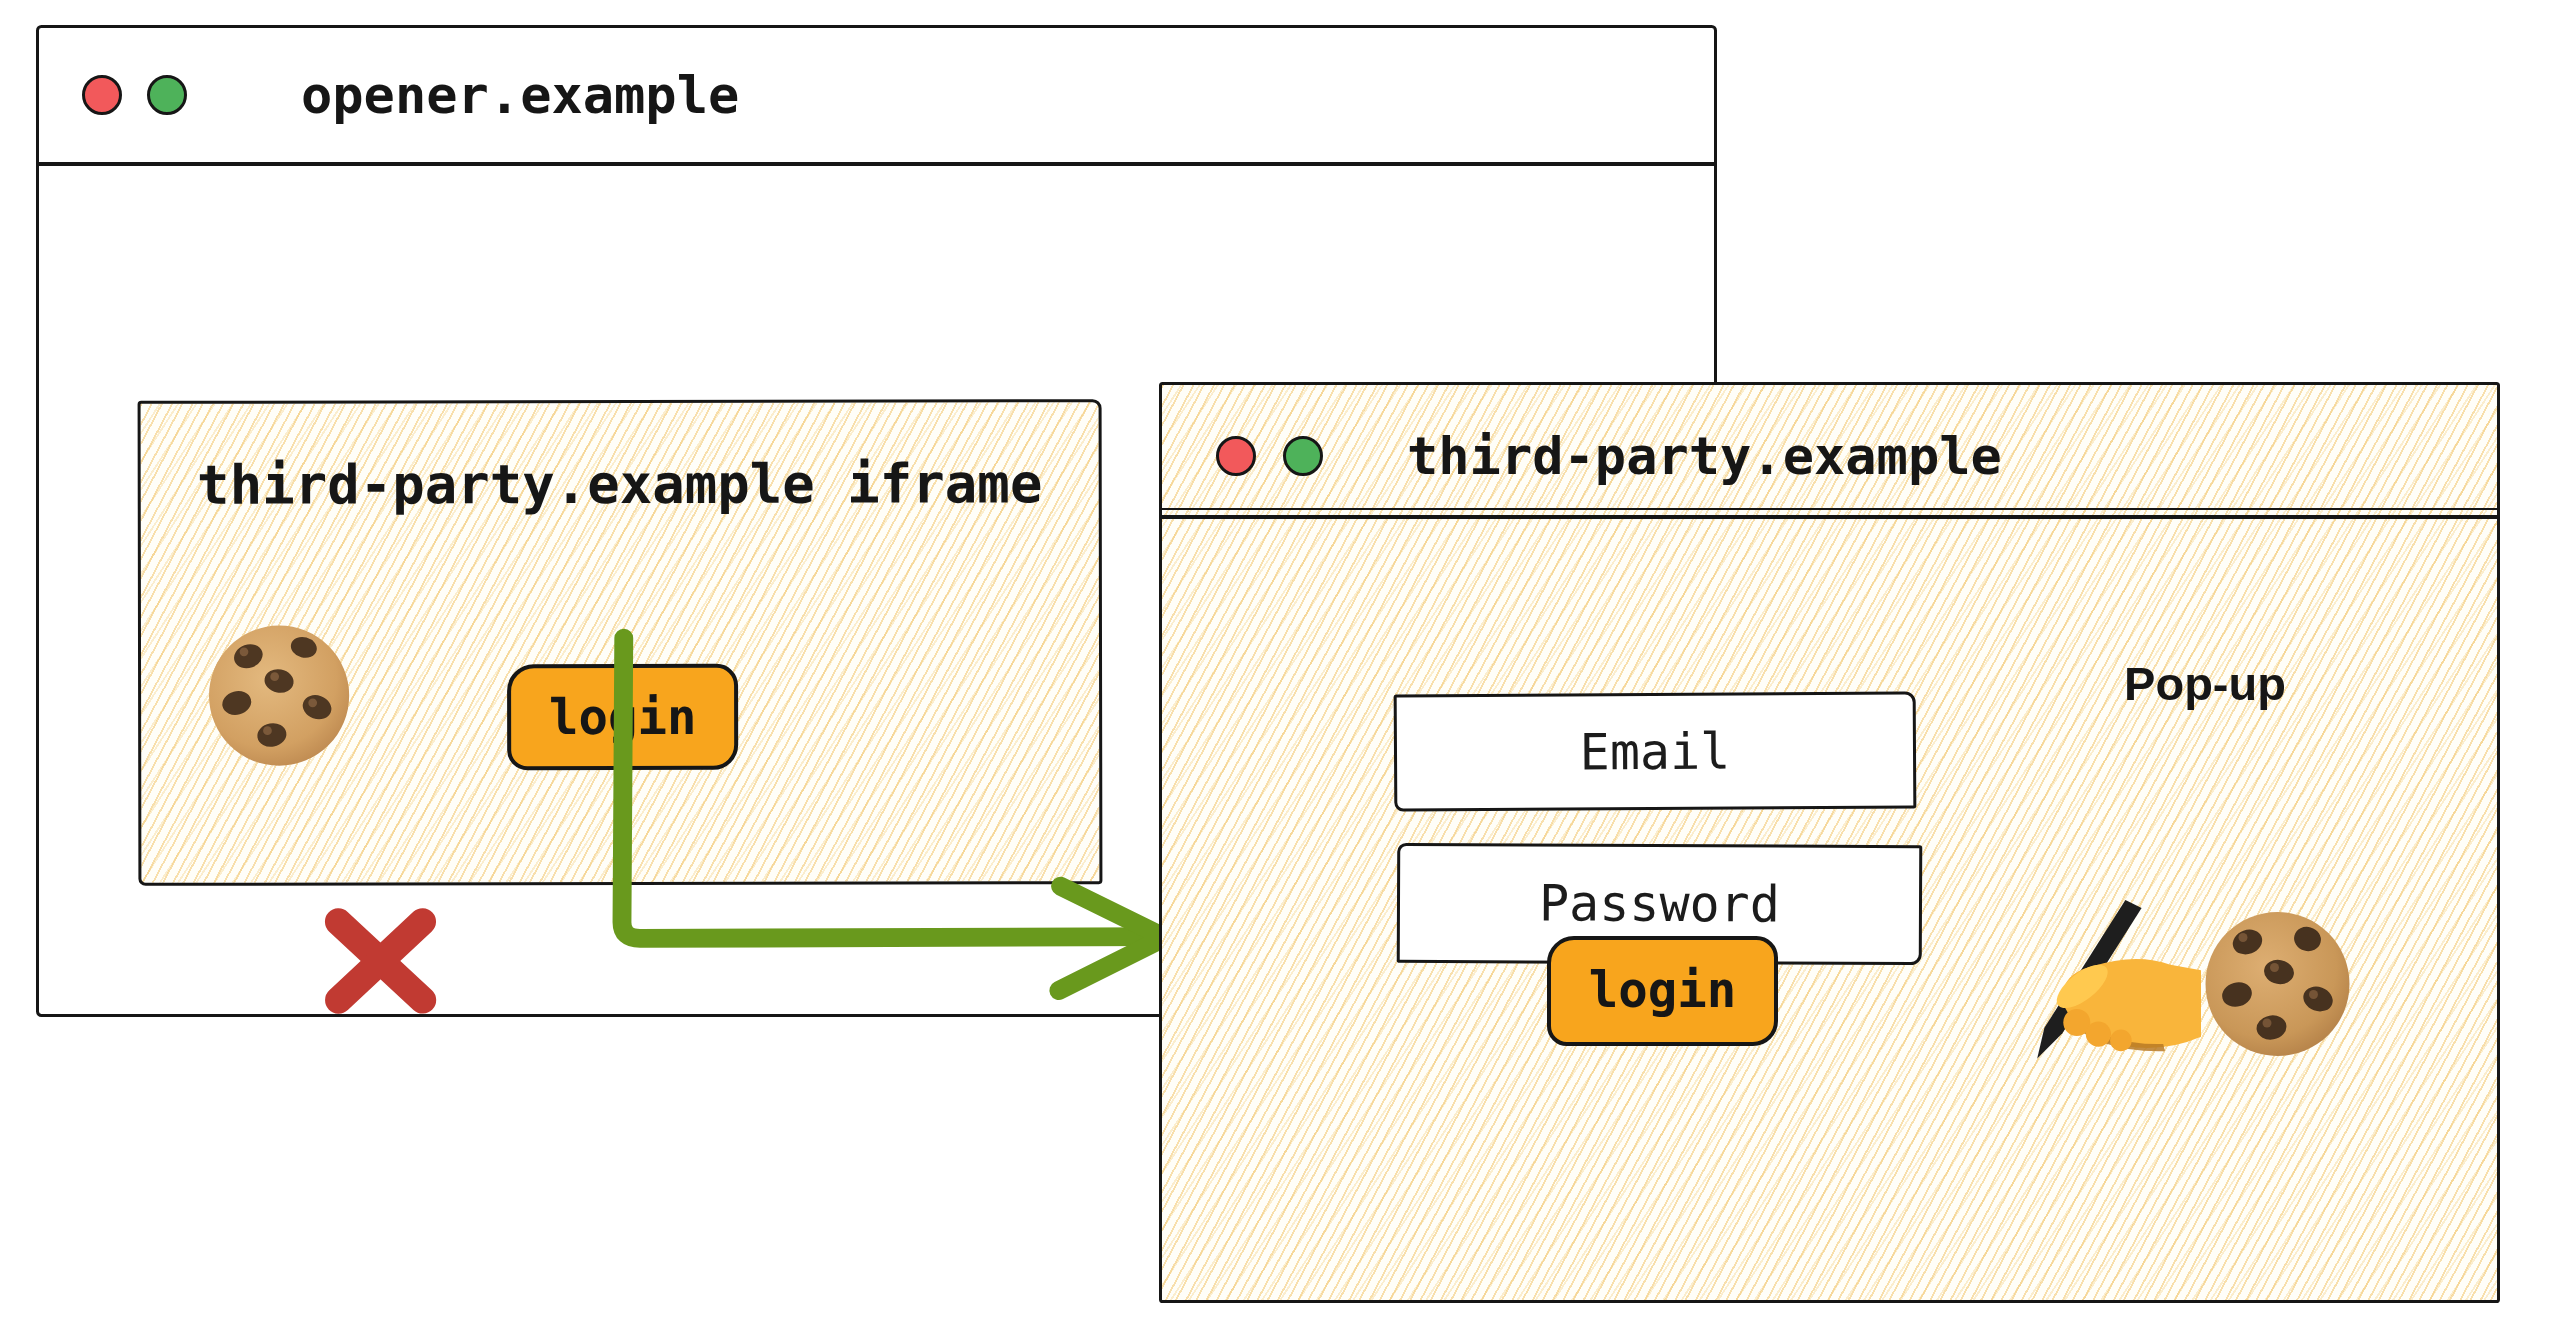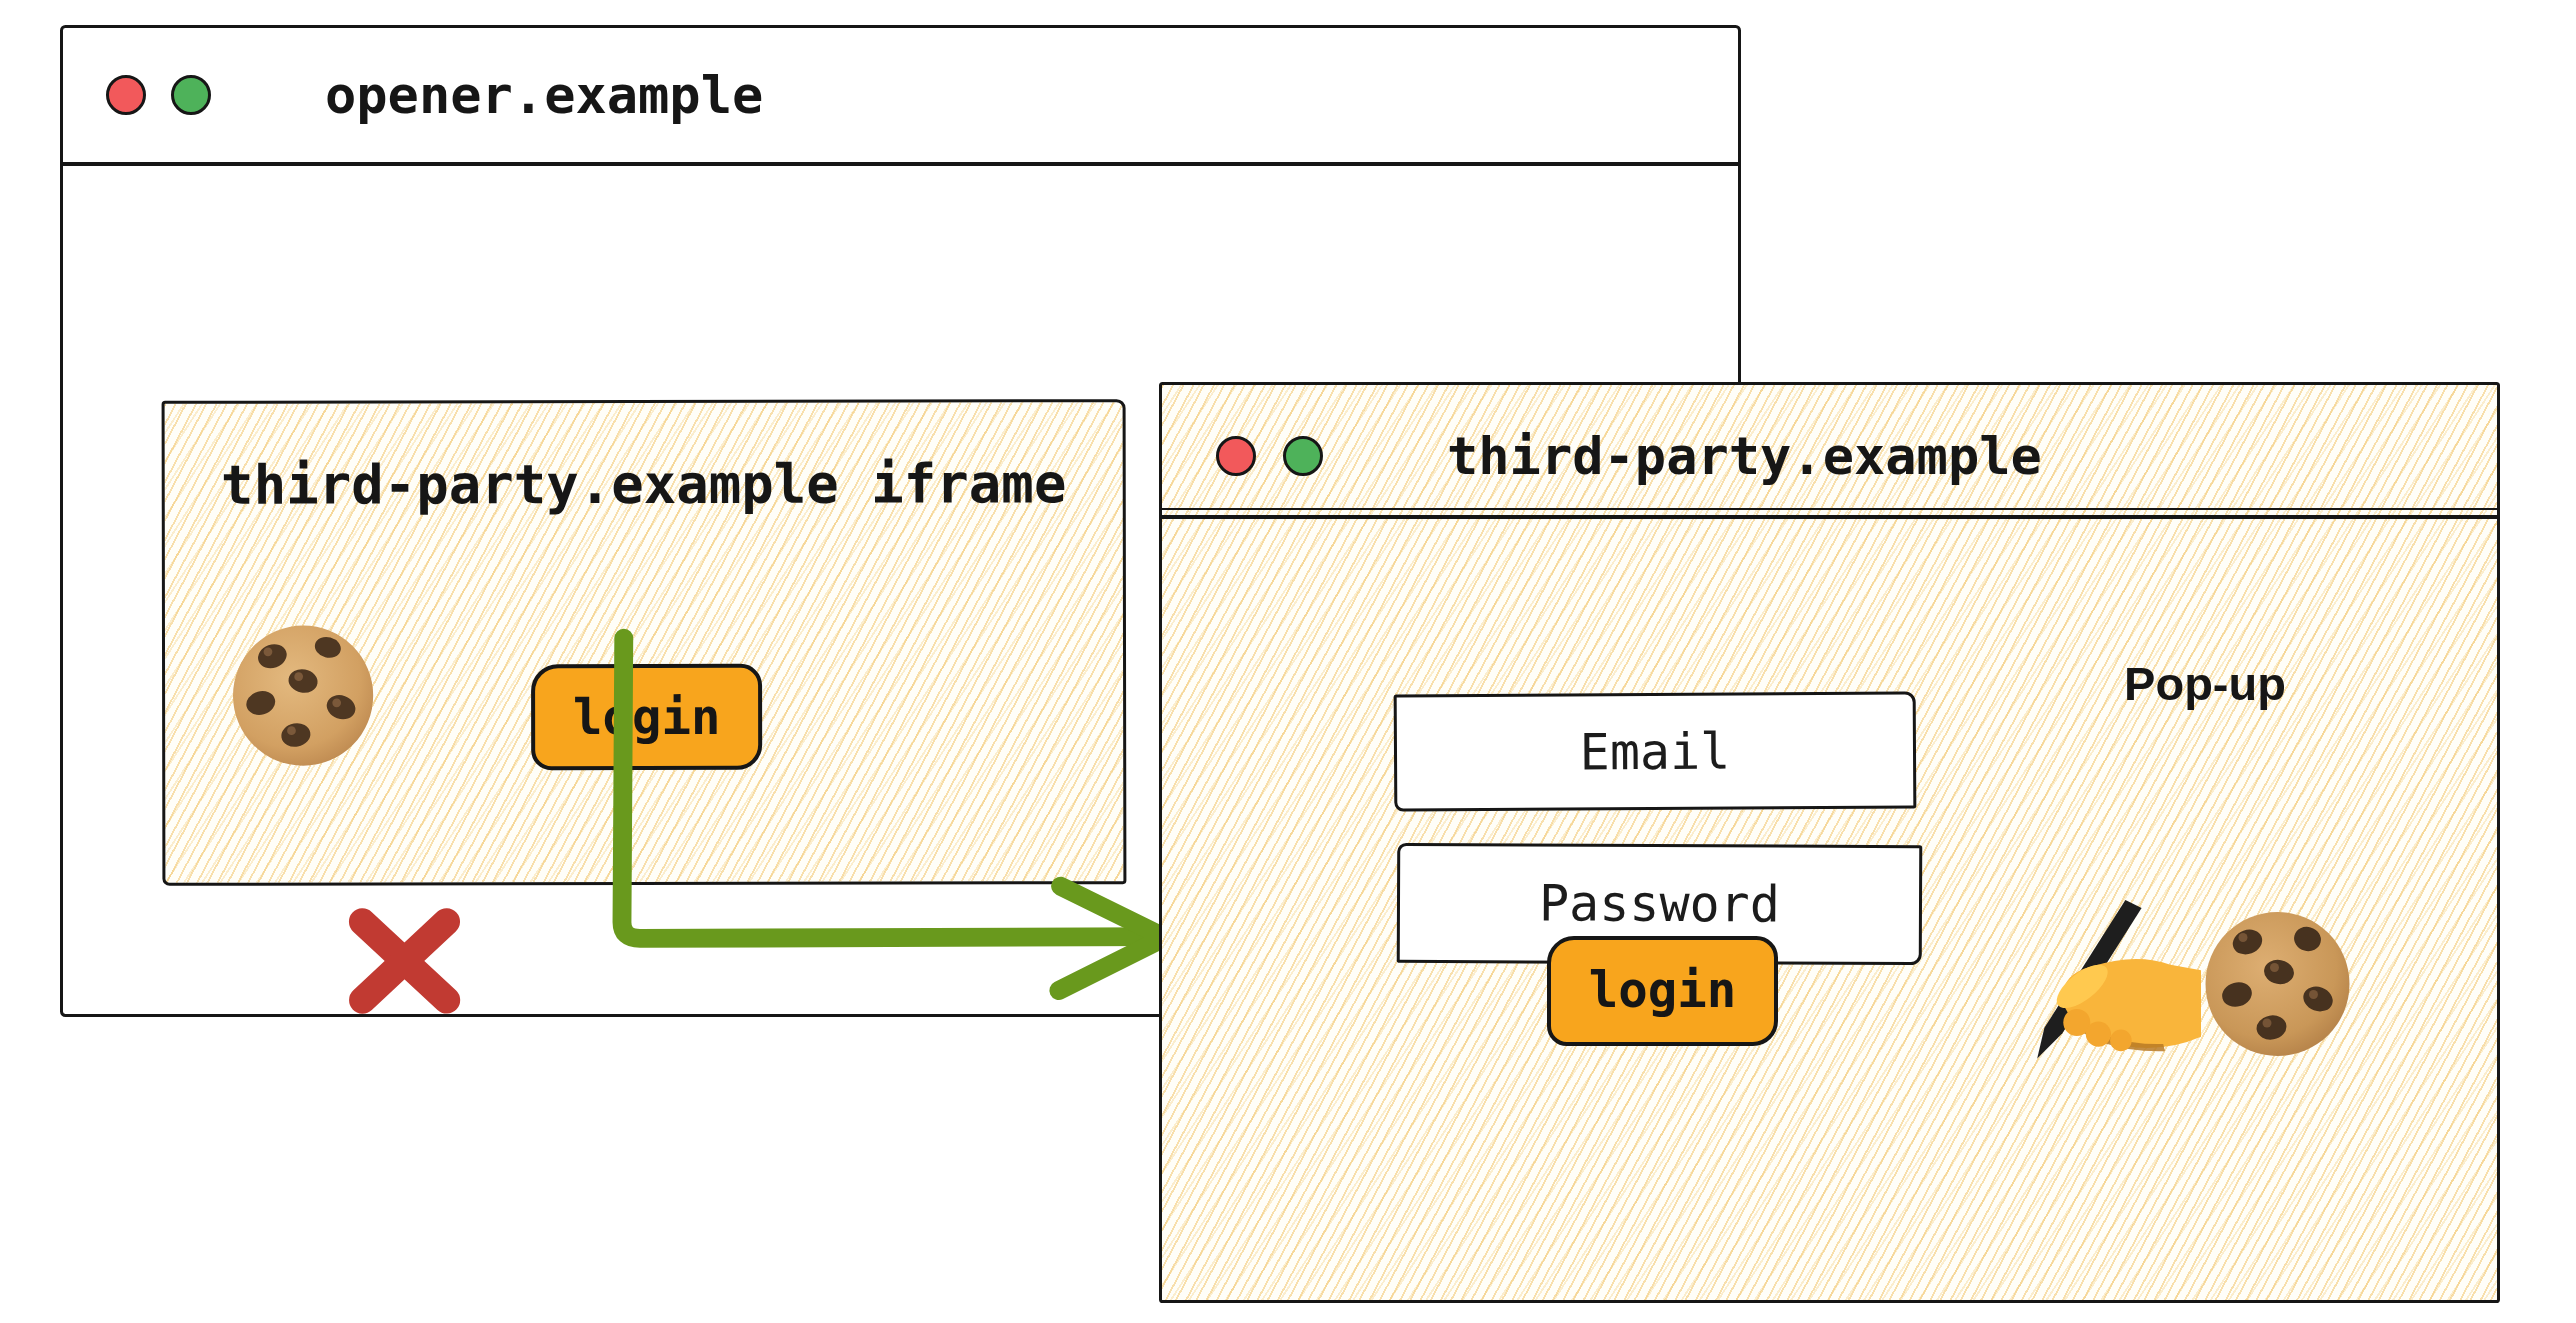--- a/index.html
+++ b/index.html
@@ -16,21 +16,21 @@
 
   
   .hatch{
     background-color:#FFFEF8;
     background-image:
       repeating-linear-gradient(118deg, rgba(242,198,110,0.55) 0 1.8px, rgba(0,0,0,0) 1.8px 9px),
       repeating-linear-gradient(123deg, rgba(246,217,154,0.45) 0 1.8px, rgba(0,0,0,0) 1.8px 15.3px);
   }
 
   
-  .opener{left:36px;top:25px;width:1681px;height:992px;margin-left:24px;}
+  .opener{left:36px;top:25px;width:1681px;height:992px;}
   .opener .titlebar{height:138px;border-bottom:4.5px solid #161616;padding-left:43px;gap:25px;}
   .opener .wtitle{margin-left:89px;}
   .opener-body{position:relative;width:100%;height:calc(100% - 142px);padding-left:18px;}
 
   
   .tp-iframe{position:absolute;left:99px;top:234px;width:964px;height:485px;
     border:3.6px solid #161616;box-sizing:border-box;border-radius:3.6px 9px 3.6px 7.2px;
     transform:rotate(-0.1deg);}
   .iframe-label{margin-top:50px;text-align:center;font-size:54px;font-weight:600;white-space:nowrap;}
   .cookie-wrap{position:absolute;left:59px;top:219px;width:158px;height:146px;}
@@ -47,21 +47,21 @@
     font-size:49px;font-weight:600;color:#161616;padding:0;box-sizing:border-box;
   }
   .iframe-login{position:absolute;left:366px;top:261px;width:231px;height:106px;}
 
   
   .arrow{position:absolute;left:0;top:0;width:2576px;height:1324px;z-index:4;color:#69991D;pointer-events:none;}
 
   
   .popup{left:1159px;top:382px;width:1341px;height:921px;z-index:10;border-radius:3.6px;}
   .popup .titlebar{height:123px;padding-left:54px;padding-top:18px;gap:27px;}
-  .popup .wtitle{margin-left:97px;}
+  .popup .wtitle{margin-left:57px;}
   .popup .sep{height:4.5px;border-top:2.7px solid #161616;border-bottom:4.5px solid #161616;}
   .popup-body{position:relative;width:100%;height:calc(100% - 135px);}
 
   .popup-annotation{position:absolute;left:935px;top:137px;width:216px;text-align:center;
     font-family:"Liberation Sans","DejaVu Sans",sans-serif;font-size:47px;font-weight:600;}
 
   .sketch-input{position:absolute;background:#ffffff;border:3.6px solid #161616;box-sizing:border-box;
     display:flex;align-items:center;justify-content:center;
     font-size:50px;font-weight:500;color:#1c1c1c;}
   .email-input{left:232px;top:174px;width:522px;height:117px;border-radius:2.7px 10.8px 2.7px 9px;transform:rotate(-0.35deg);}

